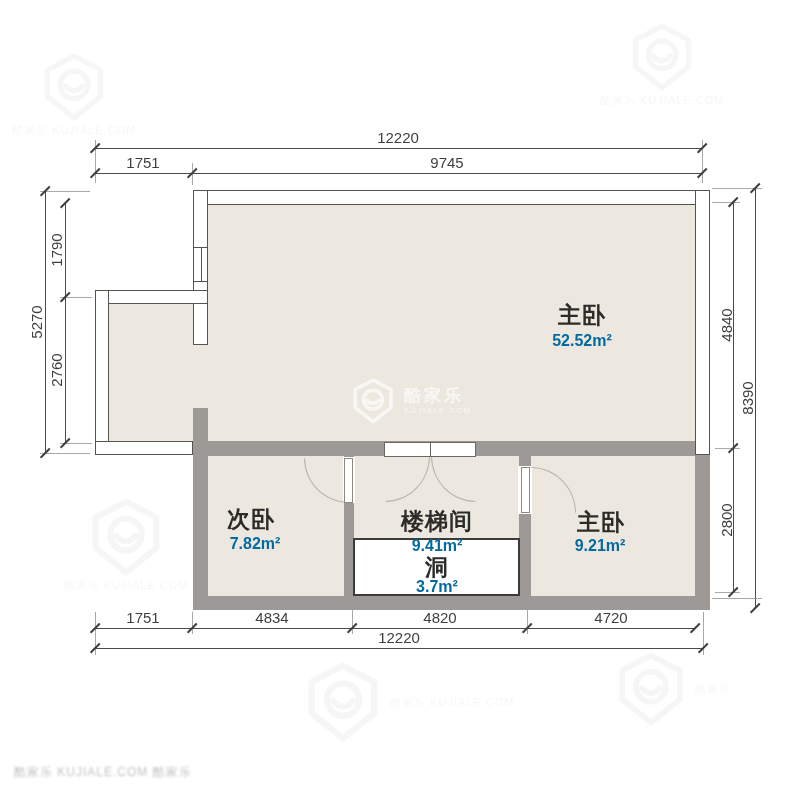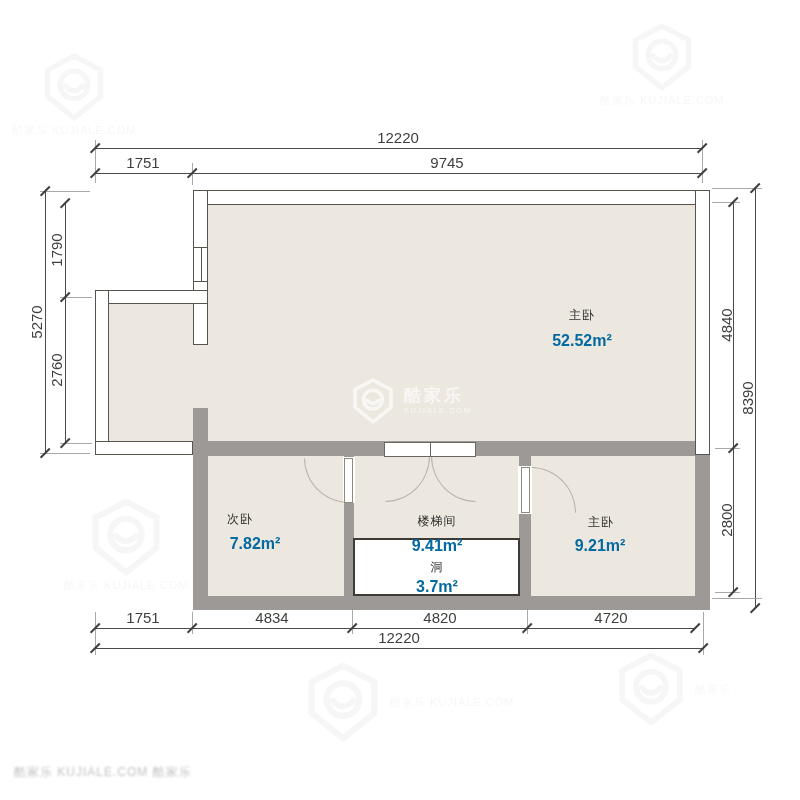--- a/index.html
+++ b/index.html
@@ -20,21 +20,21 @@
   .dgap{position:absolute;background:#fff;z-index:4;}
   .leaf{position:absolute;background:#fff;border:1px solid #8d897f;box-sizing:border-box;z-index:5;}
   .arc{position:absolute;box-sizing:border-box;border:1.4px solid #b7b2a9;z-index:4;}
   .arc.bl{border-color:transparent transparent #b7b2a9 #b7b2a9;border-radius:0 0 0 100%;}
   .arc.br{border-color:transparent #b7b2a9 #b7b2a9 transparent;border-radius:0 0 100% 0;}
   .arc.tr{border-color:#b7b2a9 #b7b2a9 transparent transparent;border-radius:0 100% 0 0;}
   .ddoor{position:absolute;background:#fff;border:1px solid #6b675f;box-sizing:border-box;z-index:5;}
   .ddoor i{position:absolute;left:50%;top:0;width:1px;height:100%;background:#6b675f;}
 
   
-  .rname{position:absolute;transform:translate(-50%,-50%);font-size:12px;font-weight:400;
+  .rname{position:absolute;transform:translate(-50%,-50%);font-size:23px;font-weight:700;
          color:#2b2b28;white-space:nowrap;z-index:6;letter-spacing:1px;}
   .rarea{position:absolute;transform:translate(-50%,-50%);font-size:16px;font-weight:600;
          color:#0369a1;white-space:nowrap;z-index:6;}
 
   
   .dl{position:absolute;background:#4a4a47;z-index:6;}
   .dl.h{height:1px;} .dl.v{width:1px;}
   .ext{position:absolute;background:#9a9a98;opacity:.85;z-index:6;}
   .ext.h{height:1px;} .ext.v{width:1px;}
   .tick{position:absolute;width:13px;height:1.5px;background:#3f3f3d;
@@ -157,21 +157,21 @@
     <div class="arc br" style="left:385px;top:456px;width:45px;height:46px;"></div>
     <div class="arc bl" style="left:431px;top:456px;width:45px;height:46px;"></div>
     <div class="ddoor" style="left:384px;top:442px;width:92px;height:15px;">
         <i></i>
       </div>
   </div>
 
   <div class="rname" style="left:582px;top:315px;">主卧</div>
   <div class="rarea" style="left:582px;top:341px;">52.52m²</div>
 
-  <div class="rname" style="left:240px;top:519px;">次卧</div>
+  <div class="rname" style="left:251px;top:519px;">次卧</div>
   <div class="rarea" style="left:255px;top:544px;">7.82m²</div>
 
   <div class="rname" style="left:437px;top:521px;">楼梯间</div>
   <div class="rarea" style="left:437px;top:546px;">9.41m²</div>
 
   <div class="rname" style="left:437px;top:567px;">洞</div>
   <div class="rarea" style="left:437px;top:587px;">3.7m²</div>
 
   <div class="rname" style="left:601px;top:522px;">主卧</div>
   <div class="rarea" style="left:600px;top:546px;">9.21m²</div>

